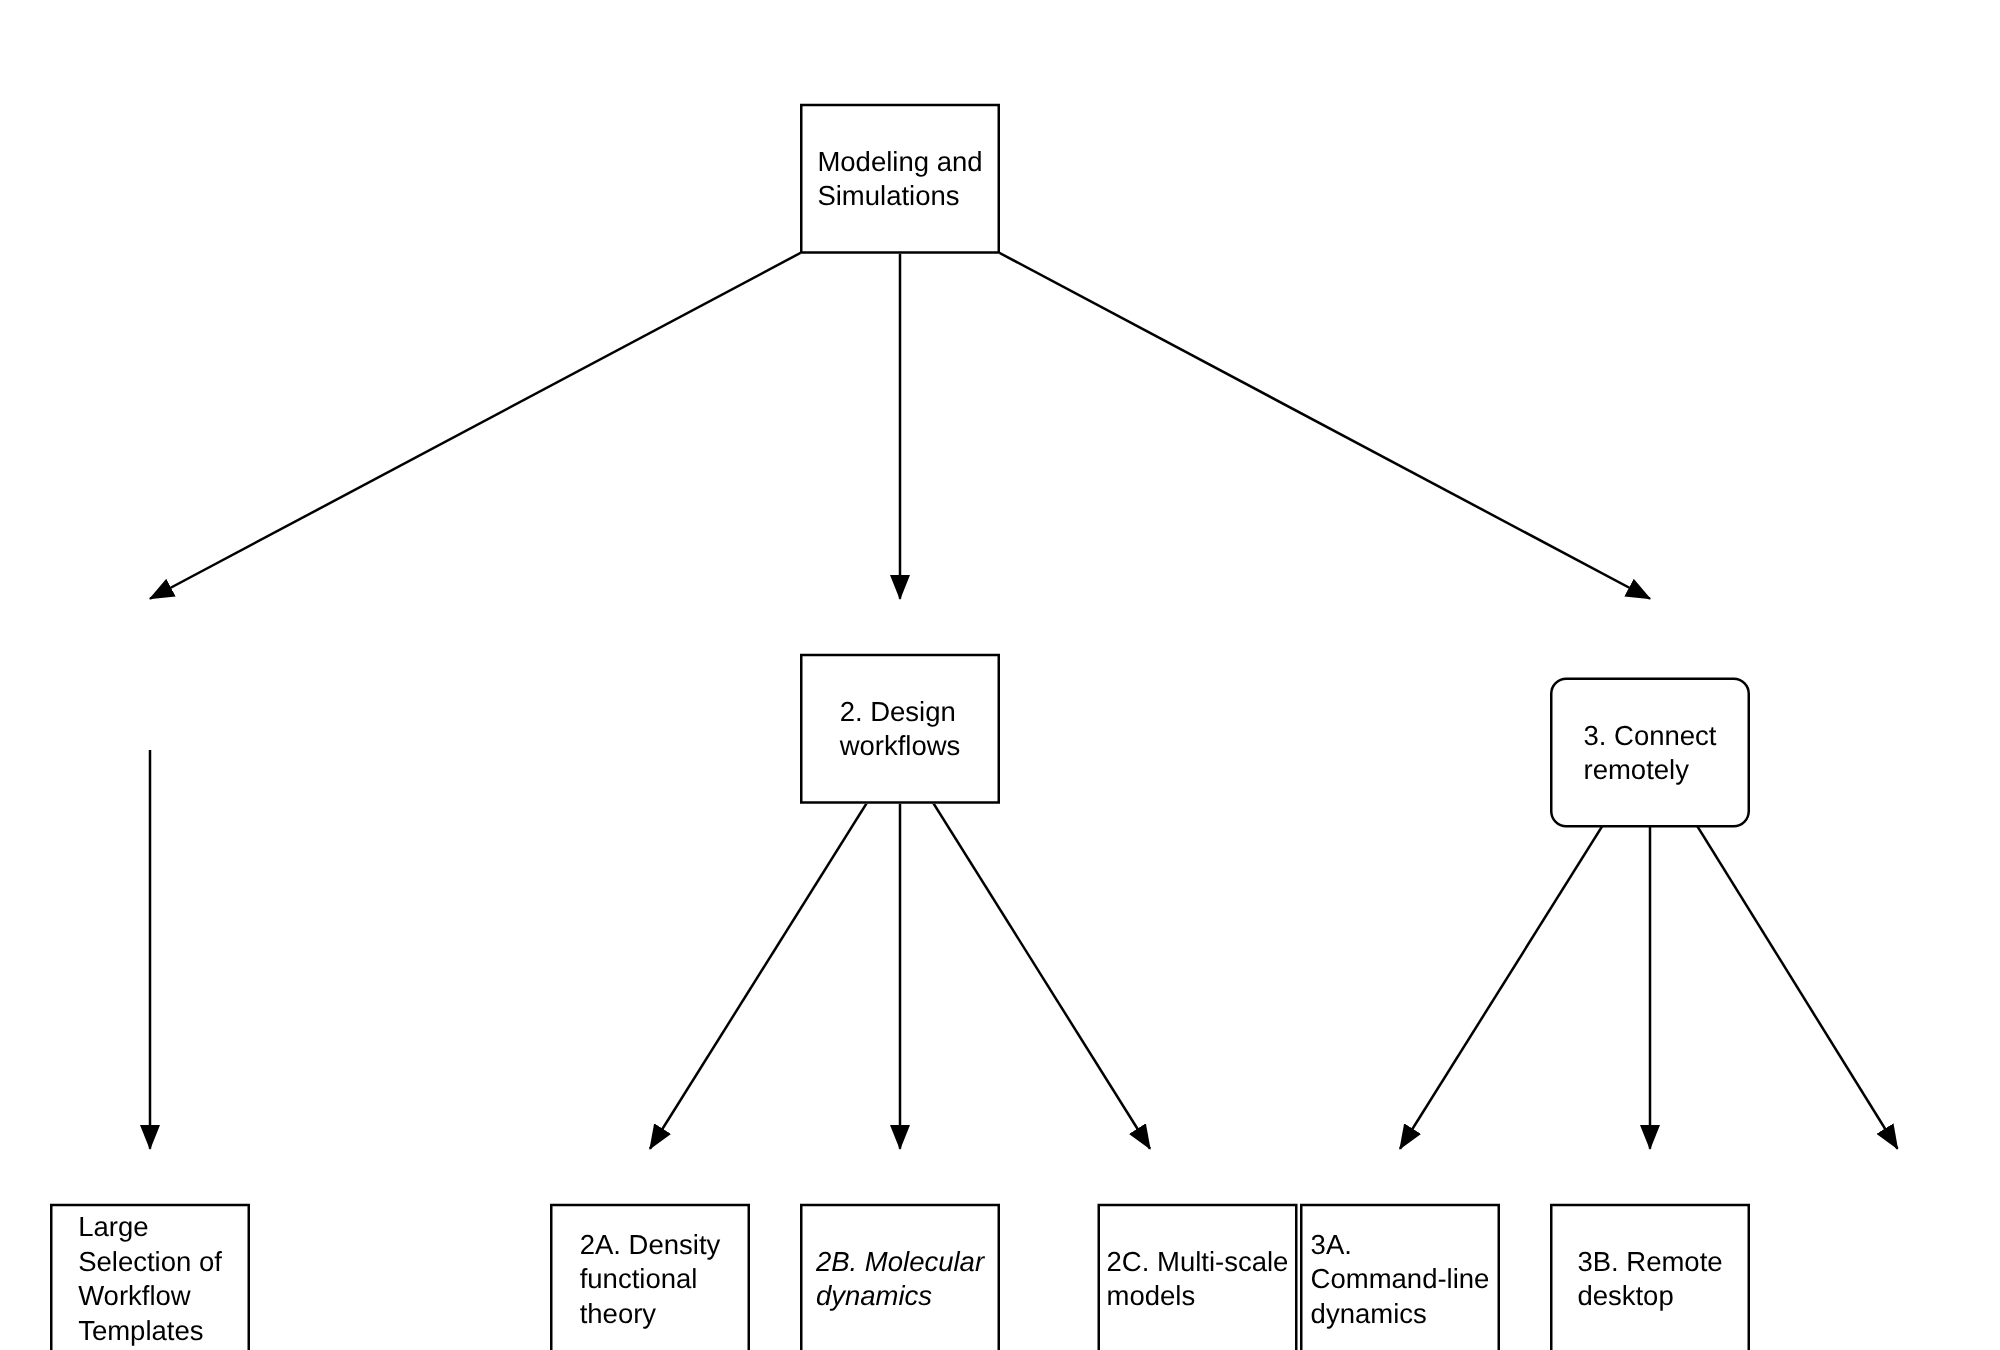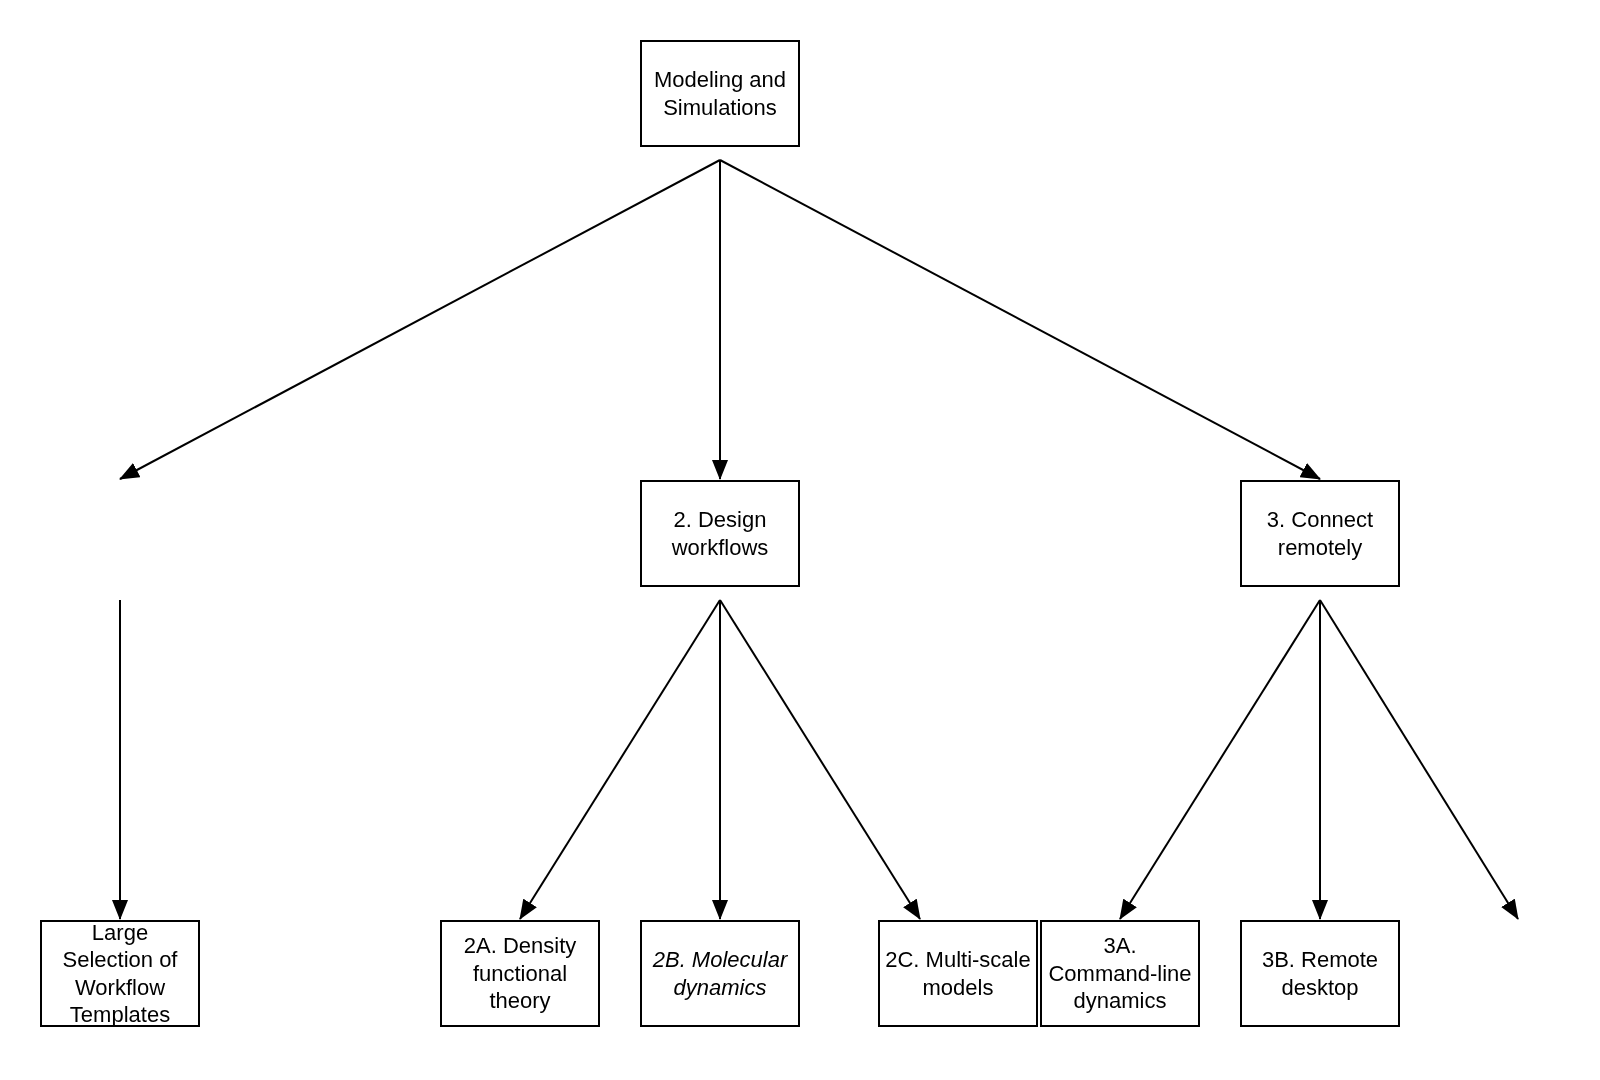--- a/index.html
+++ b/index.html
@@ -9,33 +9,34 @@
     font-family: "Liberation Sans", sans-serif;
     overflow: hidden;
   }
   .canvas { position: relative; width: 1600px; height: 1080px; }
   .edges { position: absolute; left: 0; top: 0; }
   .edges line { stroke: var(--stroke, #000000); stroke-width: 2; }
   .edges marker path { fill: var(--stroke, #000000); }
   .node {
     position: absolute;
     box-sizing: border-box;
-    width: 160px; height: 107px;
+    width: 160px; height: 120px;
     border: 2px solid var(--stroke, #000000);
     background: var(--node-fill, #ffffff);
     display: flex; align-items: center; justify-content: center;
-    text-align: center;
+    text-align: left;
     white-space: pre-line;
     font-size: 22px; line-height: 1.25;
     color: var(--text, #000000);
+    margin-top: 43px;
   }
   #node-root { left: 640px;  top: 40px; }
   #node-n1   { left: 40px;   top: 480px; }
   #node-n2   { left: 640px;  top: 480px; }
-  #node-n3   { left: 1240px; top: 480px; }
+  #node-n3   { left: 1240px; top: 499px; border-radius: 13px; }
   #node-n1a  { left: 40px;   top: 920px; }
   #node-n2a  { left: 440px;  top: 920px; }
   #node-n2b  { left: 640px;  top: 920px; font-style: italic; }
   #node-n2c  { left: 878px;  top: 920px; }
   #node-n3a  { left: 1040px; top: 920px; }
   #node-n3b  { left: 1240px; top: 920px; }
   #node-n3c  { left: 1438px; top: 920px; }
 </style>
 </head>
 <body>

